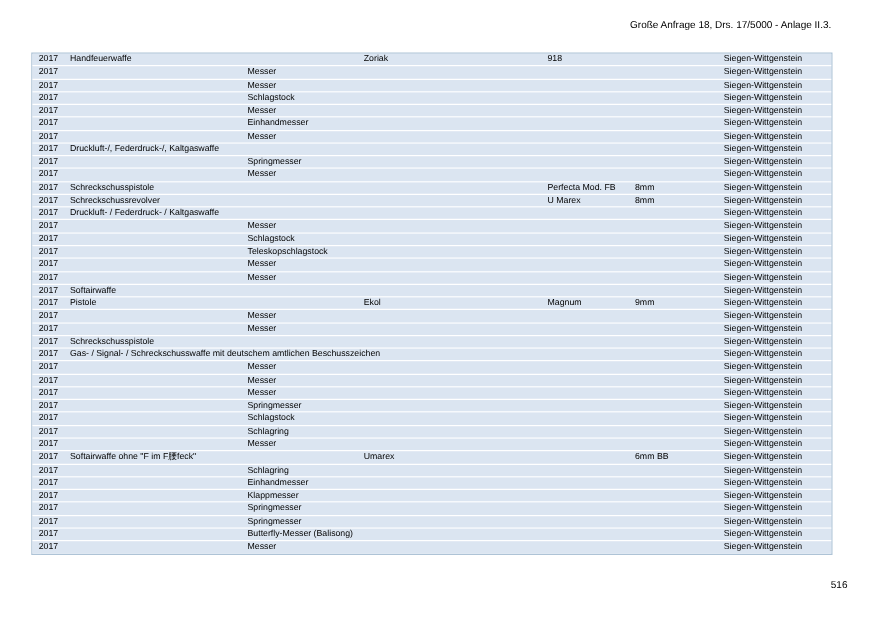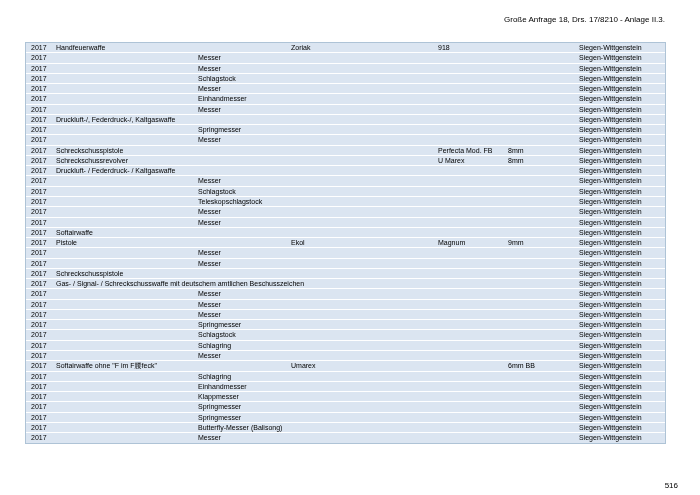--- a/index.html
+++ b/index.html
@@ -44,29 +44,29 @@
   }
   .col-year     { width: 30px;  padding-left: 5px; }
   .col-category { width: 142px; }
   .col-type     { width: 93px;  }
   .col-brand    { width: 147px; }
   .col-model    { width: 70px;  }
   .col-caliber  { width: 71px;  }
   .col-district { width: 88px;  }
   .page-number {
     position: absolute;
-    top: 481px;
+    top: 463px;
     right: 22px;
     font-size: 8px;
   }
 </style>
 </head>
 <body>
 
-<div class="doc-header">Große Anfrage 18, Drs. 17/8210 - Anlage II.3.</div>
+<div class="doc-header">Große Anfrage 18, Drs. 17/5000 - Anlage II.3.</div>
 
 <div class="weapons-table">
     <div class="row">
       <div class="cell col-year">2017</div>
       <div class="cell col-category">Handfeuerwaffe</div>
       <div class="cell col-type"></div>
       <div class="cell col-brand">Zoriak</div>
       <div class="cell col-model">918</div>
       <div class="cell col-caliber"></div>
       <div class="cell col-district">Siegen-Wittgenstein</div>

